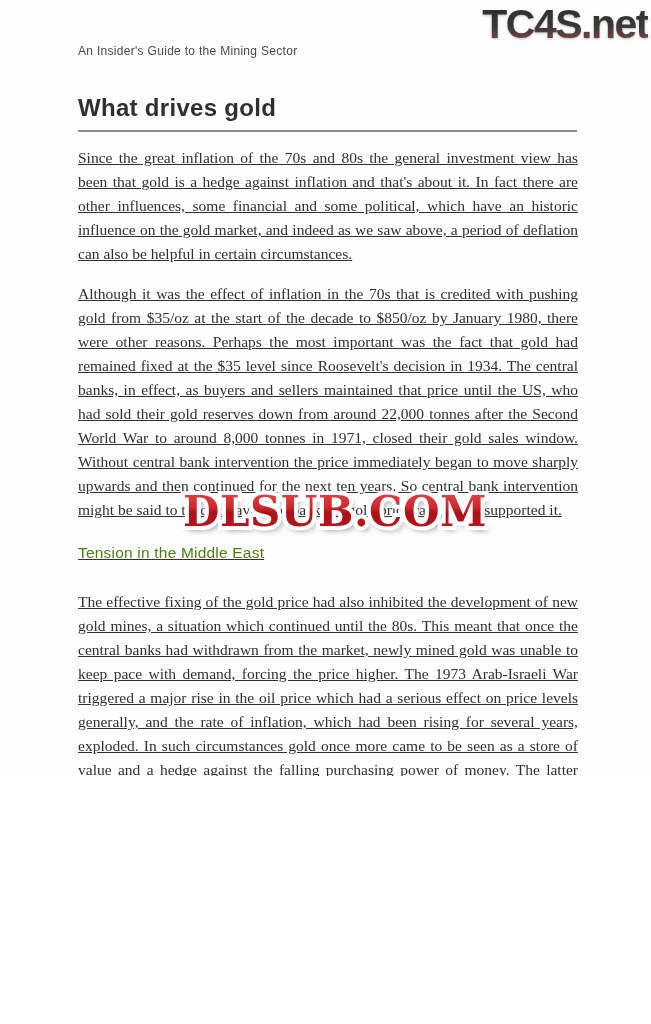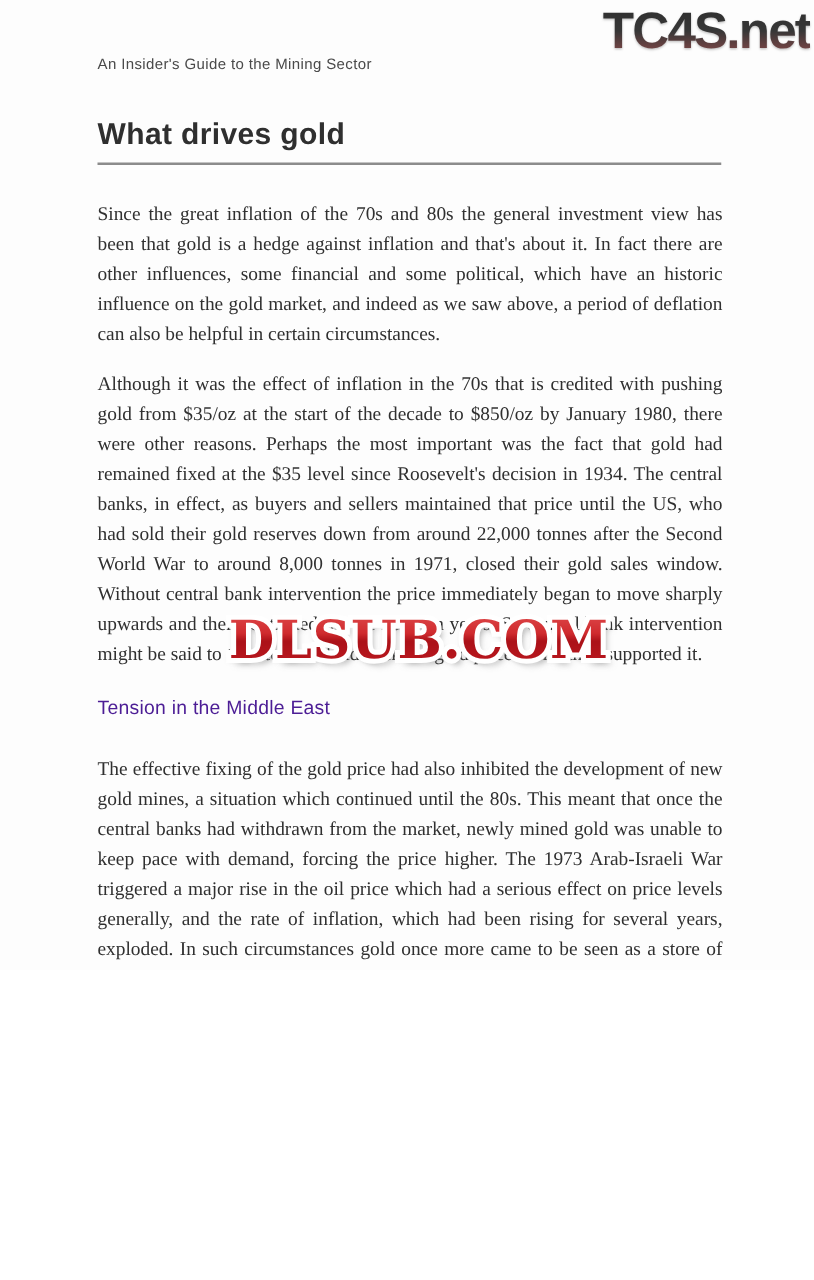--- a/index.html
+++ b/index.html
@@ -59,35 +59,36 @@
     top: 130px;
     width: 499px;
     height: 2px;
     background: #8c8c8c;
   }
 
   
   .body-copy {
     position: absolute;
     left: 78px;
-    top: 160px;
+    top: 146px;
     width: 500px;
     font-size: 15.5px;
     line-height: 24px;
     color: #303030;
     text-align: justify;
+    text-decoration: underline;
   }
   .body-copy p { margin: 0 0 16px 0; }
   .section-heading {
     margin: 19px 0 25px 0;
     font-family: "Liberation Sans", sans-serif;
     font-weight: 400;
     font-size: 15.5px;
     letter-spacing: 0.2px;
-    color: #4c1d95;
+    color: #4d7c0f;
   }
 
   
   .dlsub {
     position: absolute;
     left: 183px;
     top: 486px;
     height: 56px;
     font-family: "DejaVu Serif", serif;
     font-weight: bold;

